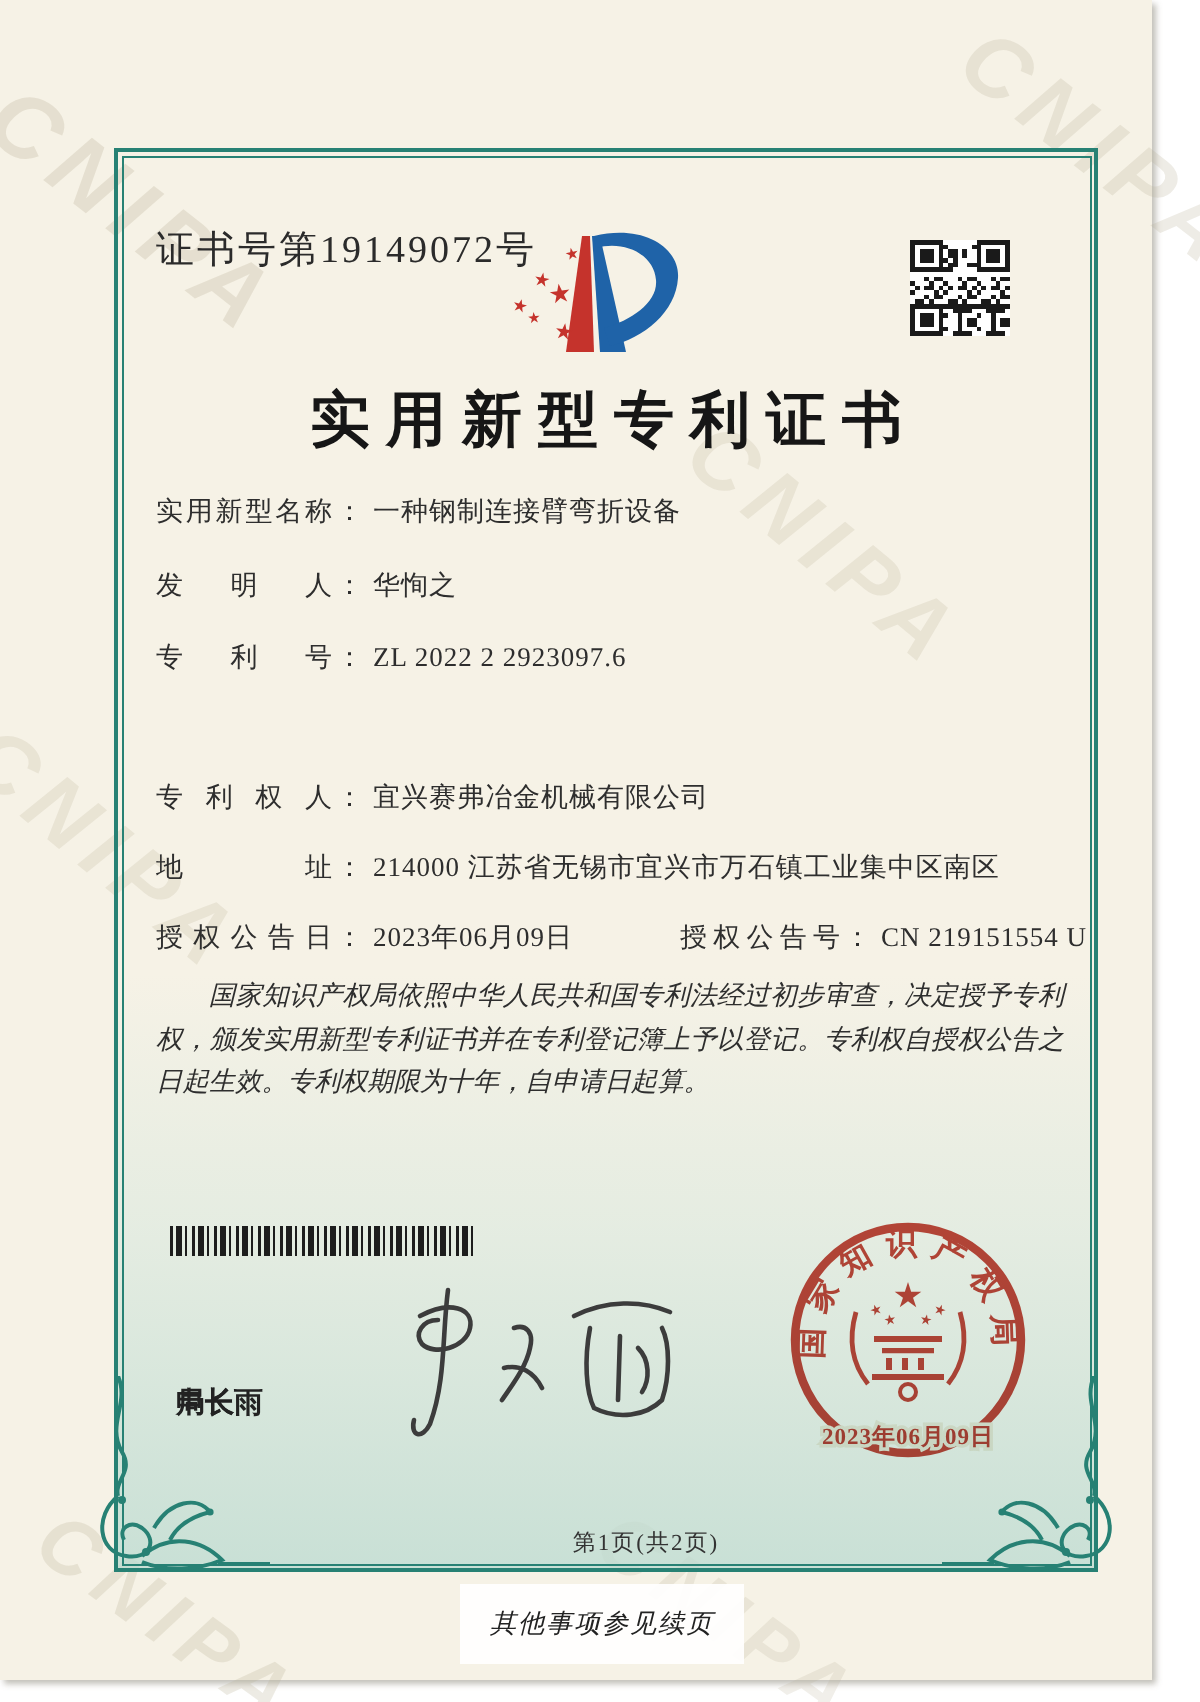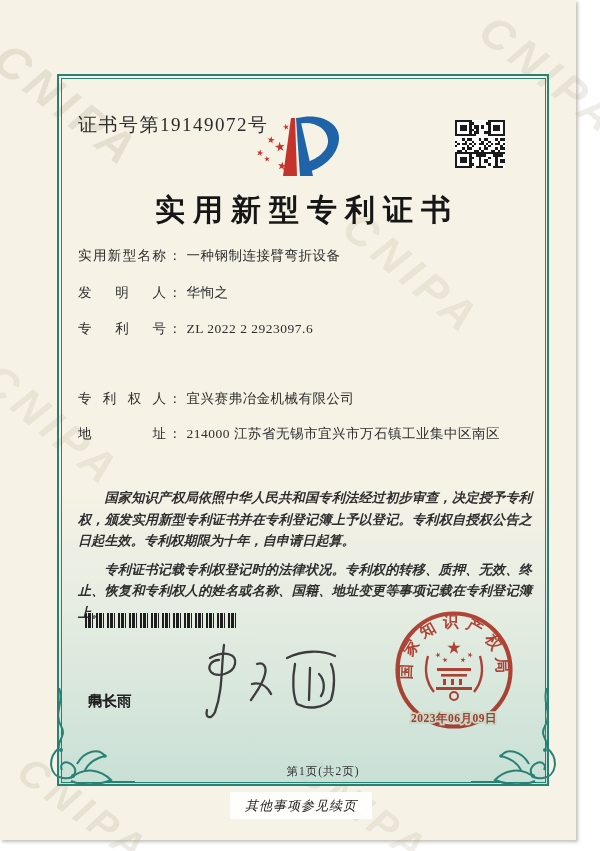--- a/index.html
+++ b/index.html
@@ -63,21 +63,21 @@
   .flabel.narrow { width:80px; }
   .fcolon { padding:0 5px 0 2px; }
   .fval { letter-spacing:.5px; }
   .grant2 { position:absolute; left:262px; }
 
   .paras {
     position:absolute; left:78px; top:487px; width:454px;
     font-size:13.2px; line-height:21.5px; font-style:italic;
     color:#2e2e2e; text-align:justify;
   }
-  .paras p { margin:0 0 7px 0; text-indent:2em;font-weight:bold; }
+  .paras p { margin:0 0 7px 0; text-indent:2em; }
 
   .barcode {
     position:absolute; left:85px; top:613px; width:154px; height:15px;
     background:repeating-linear-gradient(90deg,
       #1d1d1d 0 1.6px, transparent 1.6px 2.9px,
       #1d1d1d 2.9px 5.9px, transparent 5.9px 7.3px,
       #1d1d1d 7.3px 8.3px, transparent 8.3px 11px);
   }
 
   .signer-title, .signer-name {
@@ -89,21 +89,21 @@
   .signer-name  { top:692px; }
   .signature { position:absolute; left:175px; top:630px; }
 
   .seal { position:absolute; left:392px; top:608px; mix-blend-mode:multiply; opacity:.93; }
 
   .page-num {
     position:absolute; left:57px; top:764px; width:492px;
     text-align:center; font-size:11.5px; letter-spacing:1px; color:#333;padding-left:40px;
   }
   .note-patch {
-    position:absolute; left:230px; top:792px; width:142px; height:27px;
+    position:absolute; left:230px; top:792px; width:142px; height:40px;
     background:rgba(255,255,255,.92);
     display:flex; align-items:center; justify-content:center;
   }
   .note-text {
     font-size:13px; font-style:italic; letter-spacing:1px; color:#222; white-space:nowrap;
   }
   .flourish { position:absolute; top:688px; }
   .flourish.left  { left:47px; }
   .flourish.right { left:471px; transform:scaleX(-1); }
 </style>
@@ -377,24 +377,29 @@
   </div>
   <div class="frow" style="top:320px">
     <span class="flabel">专利号</span><span class="fcolon">：</span><span class="fval">ZL 2022 2 2923097.6</span>
   </div>
   <div class="frow" style="top:390px">
     <span class="flabel">专利权人</span><span class="fcolon">：</span><span class="fval">宜兴赛弗冶金机械有限公司</span>
   </div>
   <div class="frow" style="top:425px">
     <span class="flabel">地址</span><span class="fcolon">：</span><span class="fval">214000 江苏省无锡市宜兴市万石镇工业集中区南区</span>
   </div>
+  <div class="frow" style="top:460px">
+    <span class="flabel">授权公告日</span><span class="fcolon">：</span><span class="fval">2023年06月09日</span>
+    <span class="grant2">
+      <span class="flabel narrow">授权公告号</span><span class="fcolon">：</span><span class="fval">CN 219151554 U</span>
+    </span>
+  </div>
 
   <div class="paras">
     <p>国家知识产权局依照中华人民共和国专利法经过初步审查，决定授予专利权，颁发实用新型专利证书并在专利登记簿上予以登记。专利权自授权公告之日起生效。专利权期限为十年，自申请日起算。</p>
-    <p>专利证书记载专利权登记时的法律状况。专利权的转移、质押、无效、终止、恢复和专利权人的姓名或名称、国籍、地址变更等事项记载在专利登记簿上。</p>
   </div>
 
   <div class="barcode"></div>
 
   <div class="signer-title">局长</div>
   <div class="signer-name">申长雨</div>
 
   <svg class="signature" width="165" height="95" viewBox="0 0 165 95">
     <g fill="none" stroke="#3c3c3c" stroke-width="2.3" stroke-linecap="round">
       <path d="M35,28 C50,20 62,24 60,34 C58,44 42,48 36,42 C32,37 36,30 44,30"></path>

